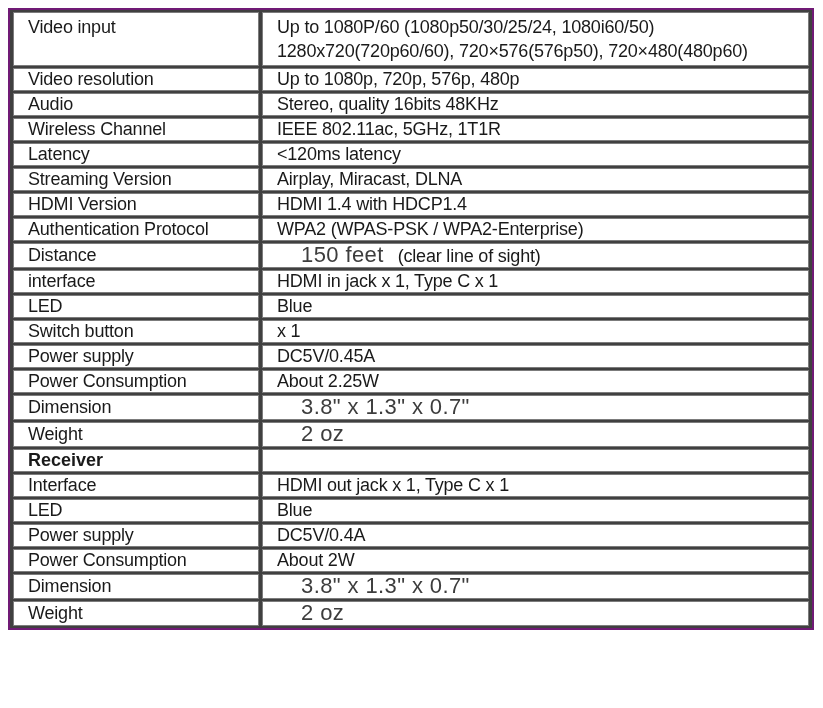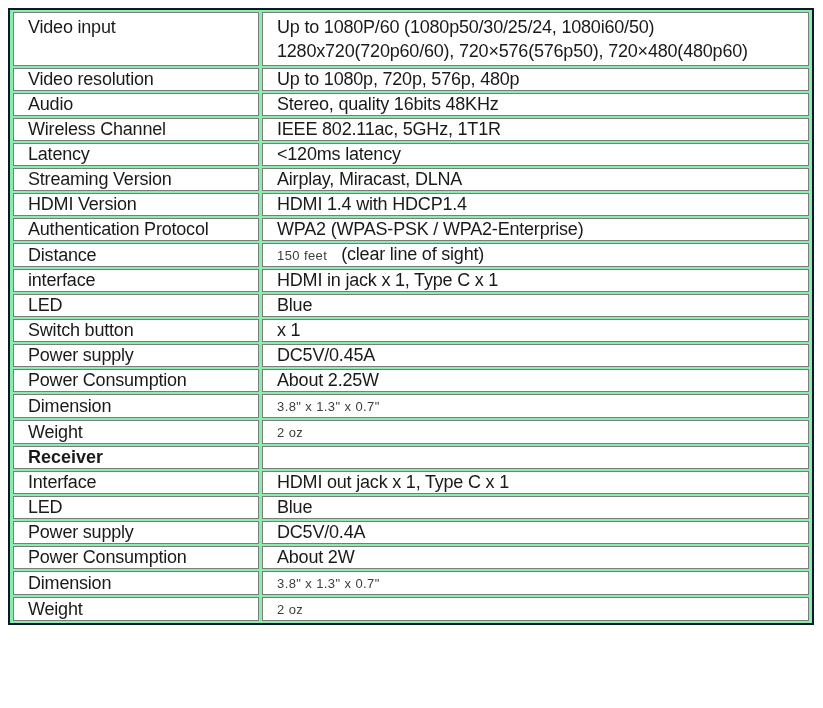--- a/index.html
+++ b/index.html
@@ -9,24 +9,24 @@
     width: 823px;
     height: 708px;
     font-family: "Liberation Sans", sans-serif;
   }
   .table-wrap {
     padding: 8px 7px 0 8px;
   }
   table.spec-table {
     border-collapse: separate;
     border-spacing: 3px 2px;
-    border: 2px solid #0f172a;
+    border: 2px solid #701a75;
     width: 806px;
     table-layout: fixed;
-    background: #86efac;
+    background: #404040;
   }
   td.cell {
     border: 1px solid #7c7c7c;
     height: 21px;
     padding: 0 4px 0 14px;
     font-size: 18px;
     line-height: 21px;
     color: #1a1a1a;
     letter-spacing: -0.2px;
     vertical-align: middle;
@@ -45,23 +45,24 @@
   tr.tall .cell-text {
     line-height: 24px;
     display: block;
   }
   tr.tall .vline { display: block; }
   td.section-cell .cell-text {
     font-weight: bold;
     letter-spacing: 0;
   }
   .alt-text {
-    font-size: 13px;
+    font-size: 22px;
     letter-spacing: 0.4px;
     color: #3d3d3d;
+    margin-left: 24px;
   }
   .after-alt {
     margin-left: 14px;
   }
 </style>
 </head>
 <body>
 
 <div class="table-wrap">
   <table class="spec-table">

